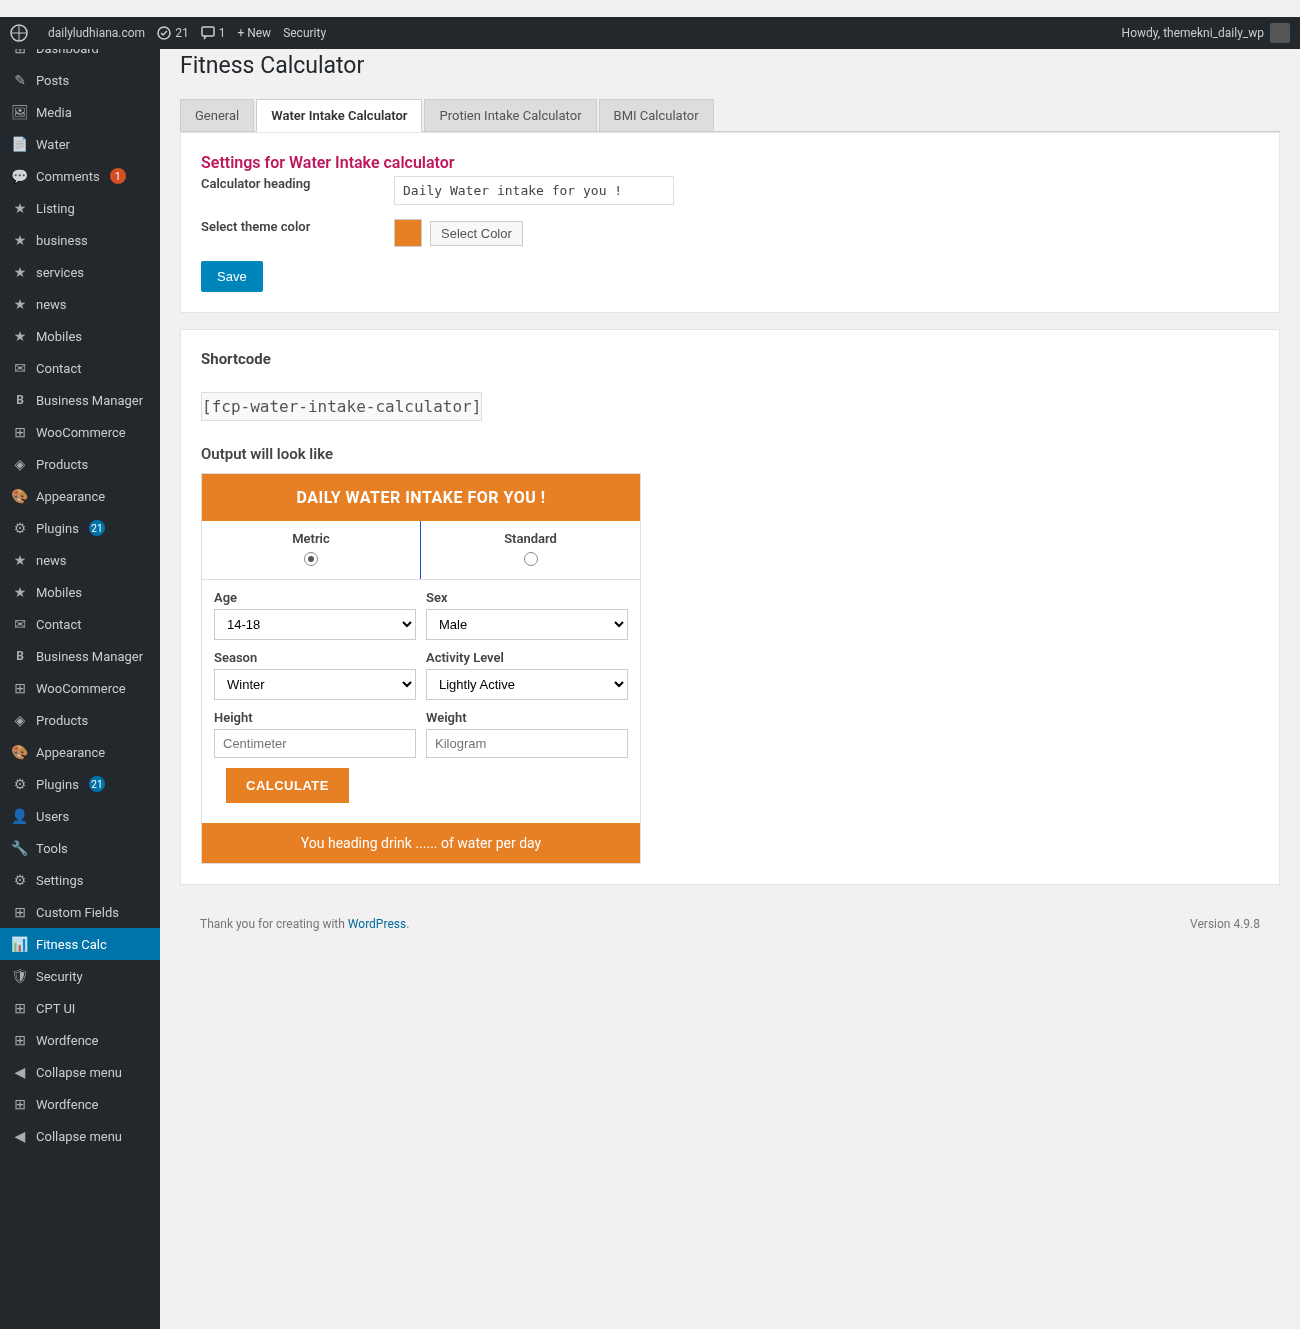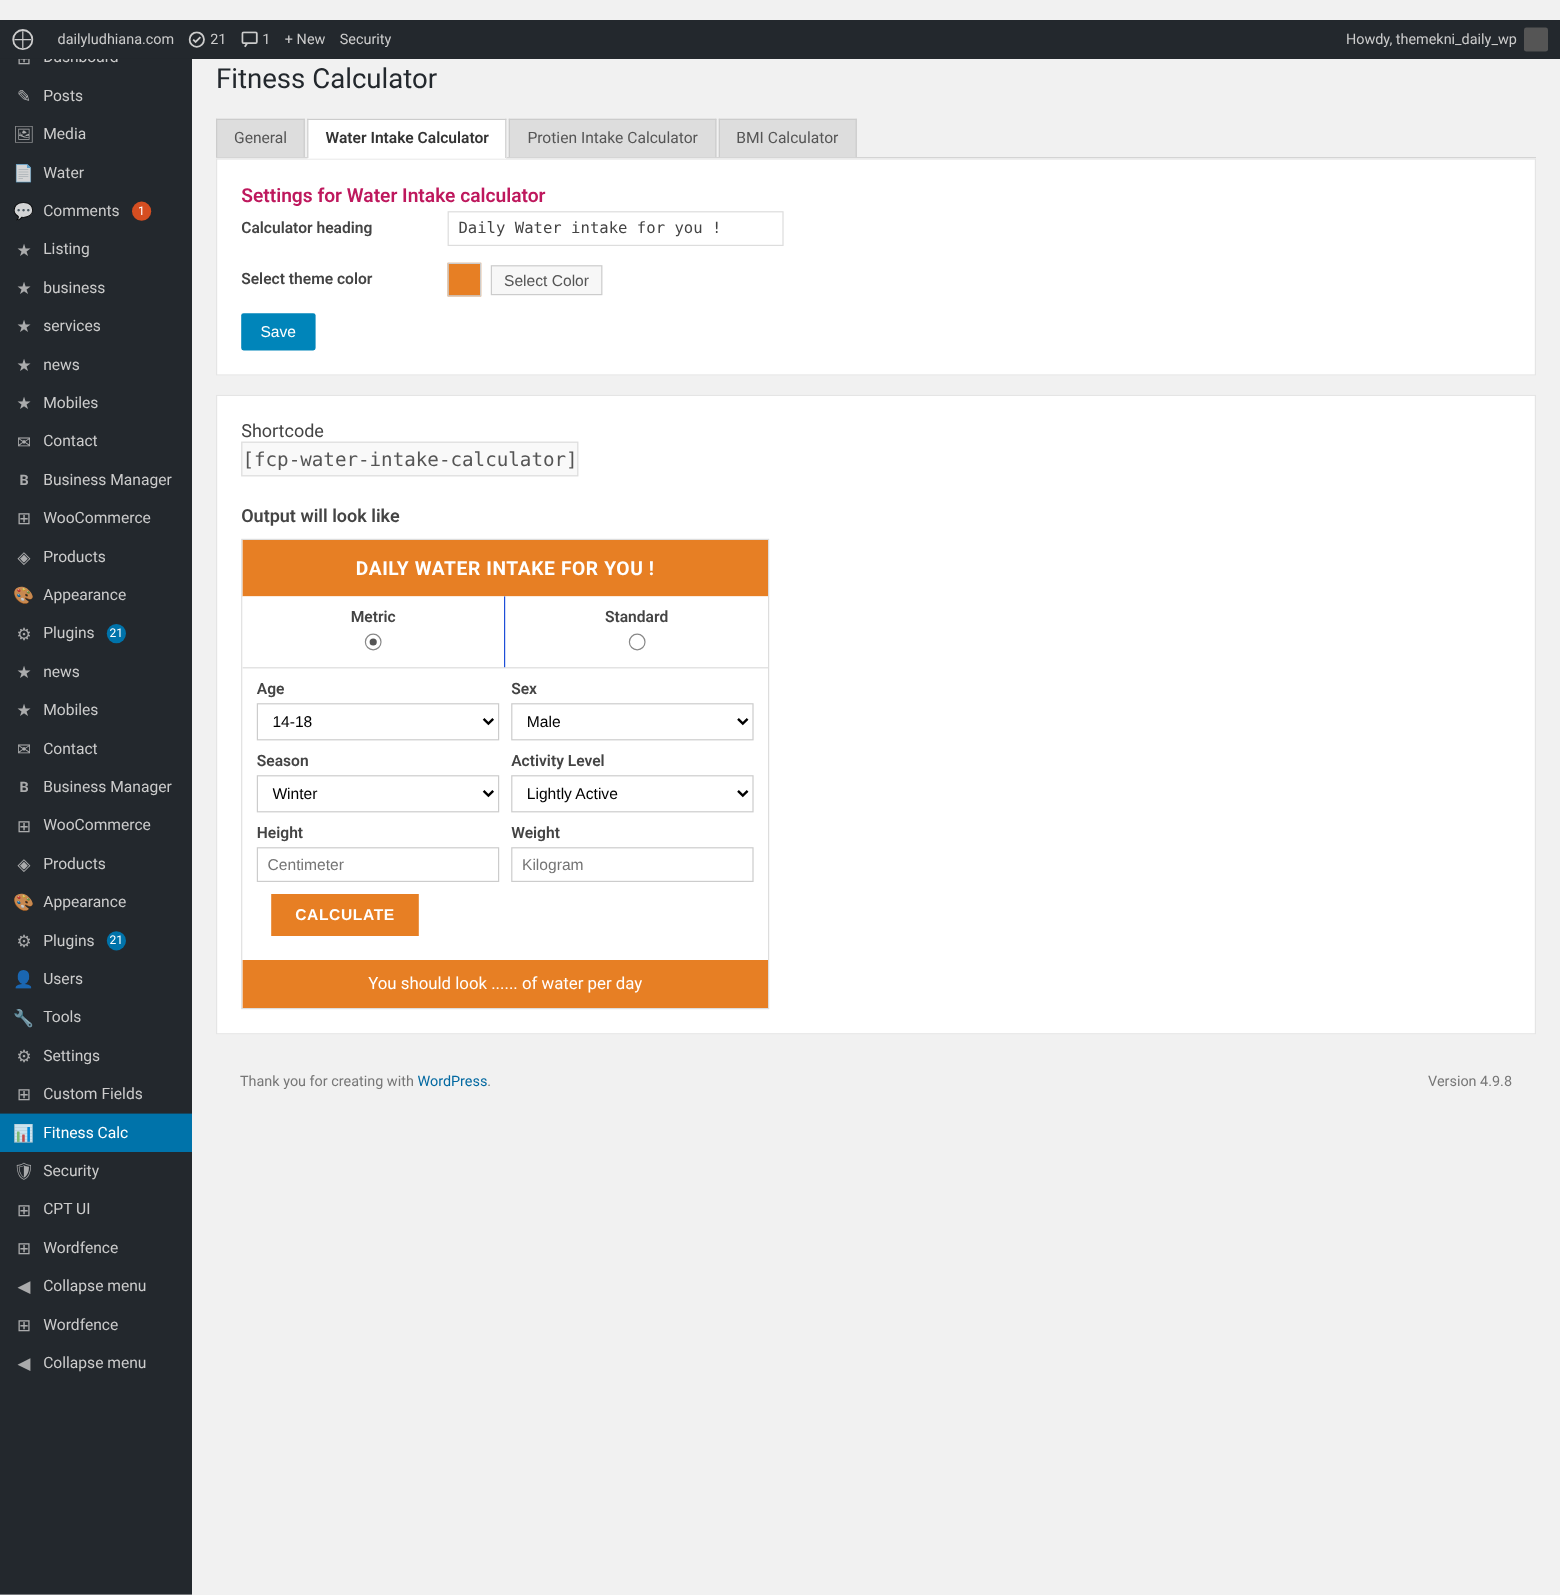--- a/index.html
+++ b/index.html
@@ -93,23 +93,23 @@
 
     .panel-title {
       font-size: 16px;
       font-weight: 600;
       margin-bottom: 4px;
       color: #be185d;
     }
 
     .form-row {
       display: flex;
-      align-items: center;
+      align-items: flex-start;
       margin-bottom: 14px;
-      gap: 12px;
+      gap: 33px;
     }
     .form-label {
       font-weight: 600;
       width: 160px;
       flex-shrink: 0;
       font-size: 13px;
     }
     .form-input {
       border: 1px solid #ddd;
       padding: 6px 8px;
@@ -134,21 +134,21 @@
       background: #0085ba;
       color: #fff;
       border: none;
       padding: 8px 16px;
       font-size: 13px;
       cursor: pointer;
       border-radius: 2px;
     }
 
     
-    .shortcode-label { font-size: 15px; font-weight: 400; margin-bottom: 0; }
+    .shortcode-label { font-size: 15px; font-weight: 700; margin-bottom: 24px; }
     .shortcode-code {
       background: #f9f9f9;
       border: 1px solid #ddd;
       padding: 4px 0;
       font-family: monospace;
       font-size: 16px;
       display: inline-block;
       color: #555;
       margin-bottom: 24px;
     }
@@ -541,21 +541,21 @@
               </div>
               <div class="calc-field-group">
                 <label>Weight</label>
                 <input type="text" placeholder="Kilogram" style="">
               </div>
             </div>
 
             <button class="calc-calculate-btn">CALCULATE</button>
           </div>
 
-          <div class="calc-footer">You should look ...... of water per day</div>
+          <div class="calc-footer">You heading drink ...... of water per day</div>
         </div>
       </div>
     </div>
 
     <div class="wp-footer">
       <div>
         <span>Thank you for creating with </span><a href="#">WordPress</a><span>.</span>
       </div>
       <div>Version 4.9.8</div>
     </div>

